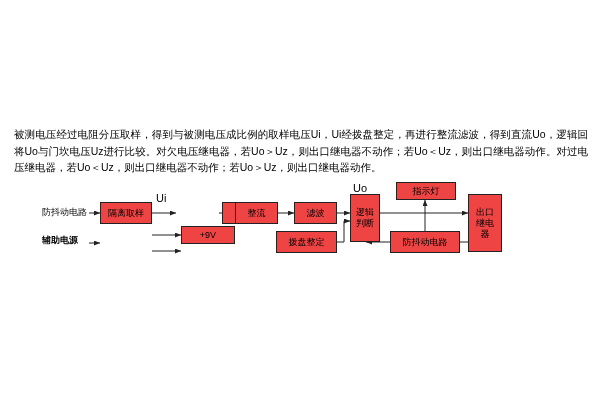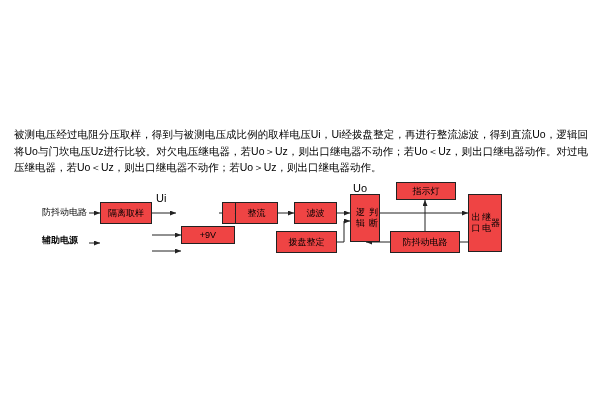--- a/index.html
+++ b/index.html
@@ -47,21 +47,21 @@
     line-height: 11px;
     display: flex;
     align-items: center;
     justify-content: center;
     text-align: right;
     box-sizing: border-box;
     color: #000;
     padding: 0 1px;
   }
   .box.two-line {
-    flex-direction: row;
+    flex-direction: column;
   }
   .nobox {
     position: absolute;
     font-size: 9px;
     line-height: 11px;
     color: #000;
     white-space: nowrap;
   }
   .label-sm {
     position: absolute;

